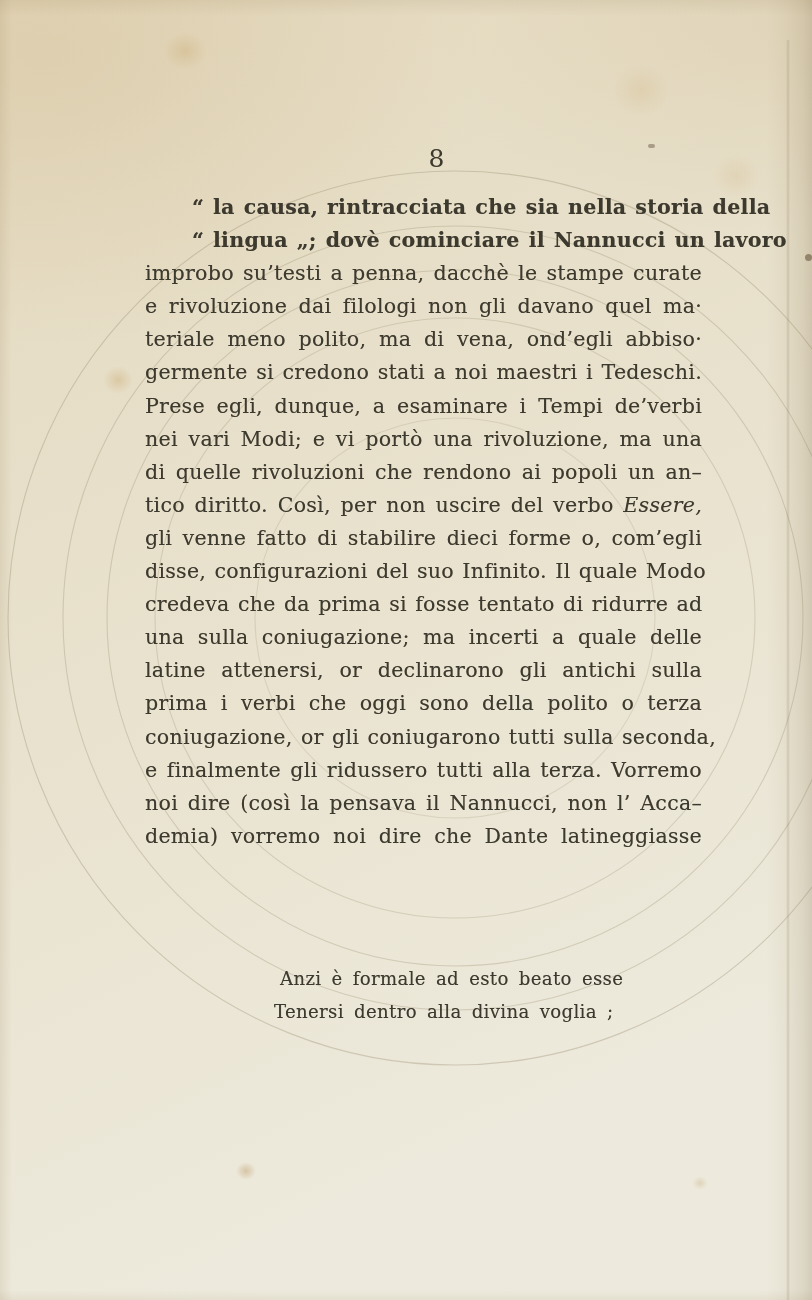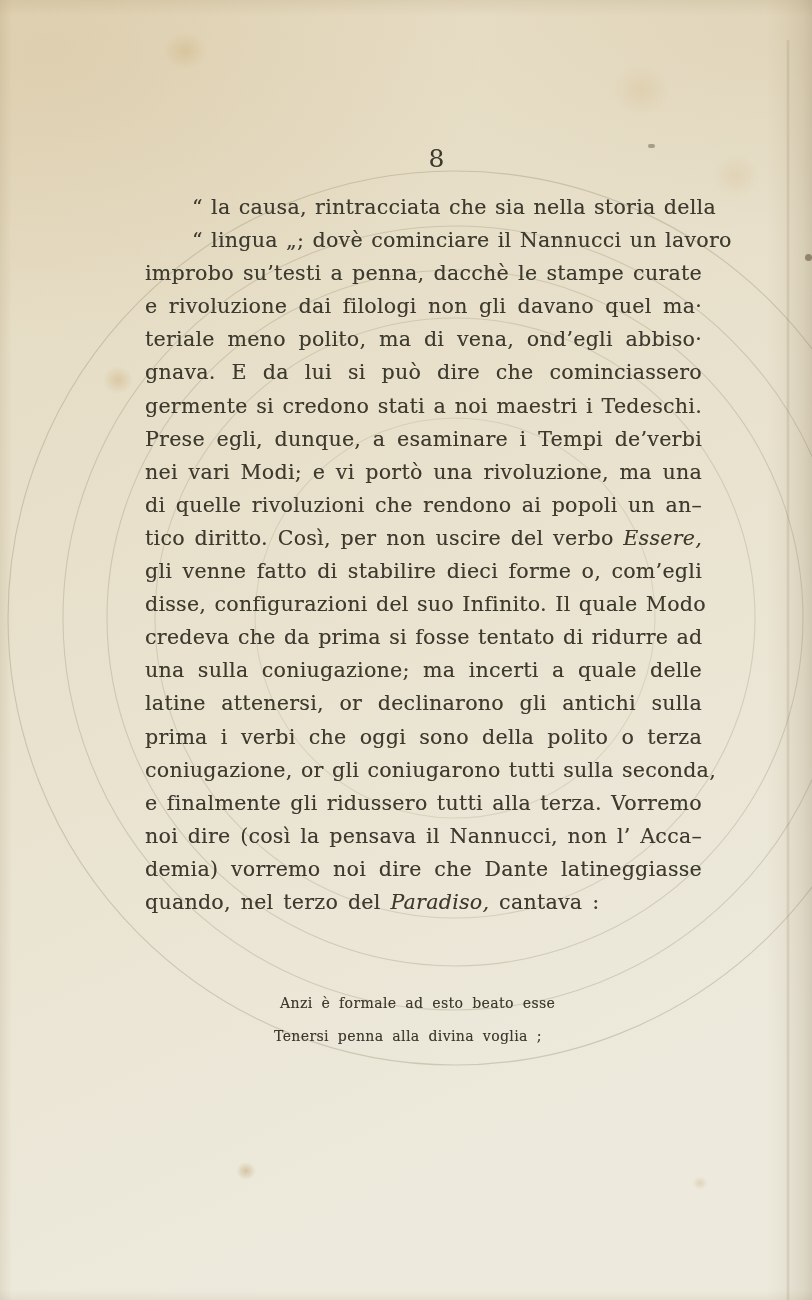--- a/index.html
+++ b/index.html
@@ -44,28 +44,27 @@
   }
   .bodytext{
     position:absolute;left:145px;top:191px;width:557px;
     font-size:20.5px;letter-spacing:.3px;word-spacing:1.5px;
     text-shadow:.2px .2px .4px rgba(70,62,45,.45);
   }
   .bline{
     height:33.1px;line-height:33.1px;white-space:nowrap;
     text-align:justify;text-align-last:justify;text-justify:inter-word;
   }
-  .bline.indent{padding-left:47px;}
+  .bline.indent{padding-left:47px;font-weight:bold;}
   .bline.noj{text-align-last:left;word-spacing:3px;}
   .it{font-style:italic;}
   .verse{
     position:absolute;left:274px;top:963px;
-    font-size:14px;letter-spacing:.4px;word-spacing:4px;line-height:32.5px;
+    font-size:18px;letter-spacing:.4px;word-spacing:4px;line-height:32.5px;
     text-shadow:.2px .2px .4px rgba(70,62,45,.45);
-    margin-top:24px;
   }
   .vline:first-child{padding-left:6px;}
 </style>
 </head>
 <body>
 
 <div class="page">
 
   <svg class="watermark" width="812" height="1300" viewBox="0 0 812 1300" aria-hidden="true">
     <g fill="none" stroke="#837859" stroke-width="1.1" opacity="0.32">
@@ -93,37 +92,35 @@
   <div class="stain s8"></div>
 
   <div class="pagenum">8</div>
 
   <div class="bodytext">
       <div class="bline indent"><span class="">“ la causa, rintracciata che sia nella storia della</span></div>
       <div class="bline indent"><span class="">“ lingua „; dovè cominciare il Nannucci un lavoro</span></div>
       <div class="bline"><span class="">improbo su’testi a penna, dacchè le stampe curate</span></div>
       <div class="bline"><span class="">e rivoluzione dai filologi non gli davano quel ma·</span></div>
       <div class="bline"><span class="">teriale meno polito, ma di vena, ond’egli abbiso·</span></div>
-      <div class="bline"><span class="">gnava. E da lui si può dire che cominciassero</span></div>
       <div class="bline"><span class="">germente si credono stati a noi maestri i Tedeschi.</span></div>
       <div class="bline"><span class="">Prese egli, dunque, a esaminare i Tempi de’verbi</span></div>
       <div class="bline"><span class="">nei vari Modi; e vi portò una rivoluzione, ma una</span></div>
       <div class="bline"><span class="">di quelle rivoluzioni che rendono ai popoli un an–</span></div>
       <div class="bline"><span class="">tico diritto. Così, per non uscire del verbo </span><span class="it">Essere,</span></div>
       <div class="bline"><span class="">gli venne fatto di stabilire dieci forme o, com’egli</span></div>
       <div class="bline"><span class="">disse, configurazioni del suo Infinito. Il quale Modo</span></div>
       <div class="bline"><span class="">credeva che da prima si fosse tentato di ridurre ad</span></div>
       <div class="bline"><span class="">una sulla coniugazione; ma incerti a quale delle</span></div>
       <div class="bline"><span class="">latine attenersi, or declinarono gli antichi sulla</span></div>
       <div class="bline"><span class="">prima i verbi che oggi sono della polito o terza</span></div>
       <div class="bline"><span class="">coniugazione, or gli coniugarono tutti sulla seconda,</span></div>
       <div class="bline"><span class="">e finalmente gli ridussero tutti alla terza. Vorremo</span></div>
       <div class="bline"><span class="">noi dire (così la pensava il Nannucci, non l’ Acca–</span></div>
       <div class="bline"><span class="">demia) vorremo noi dire che Dante latineggiasse</span></div>
-      <div class="bline noj"><span class="">quando, nel terzo del </span><span class="it">Paradiso,</span><span class=""> cantava :</span></div>
     </div>
 
   <div class="verse">
       <div class="vline">Anzi è formale ad esto beato esse</div>
-      <div class="vline">Tenersi penna alla divina voglia ;</div>
+      <div class="vline">Tenersi dentro alla divina voglia ;</div>
     </div>
 
 </div>
 
 </body></html>

